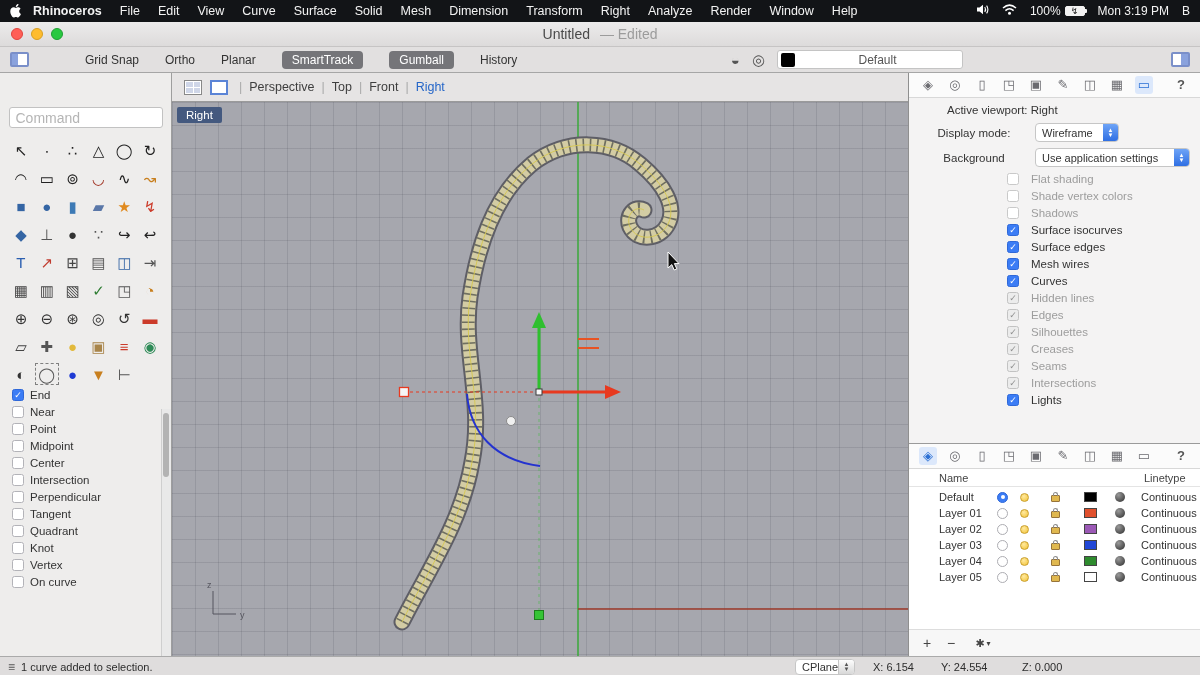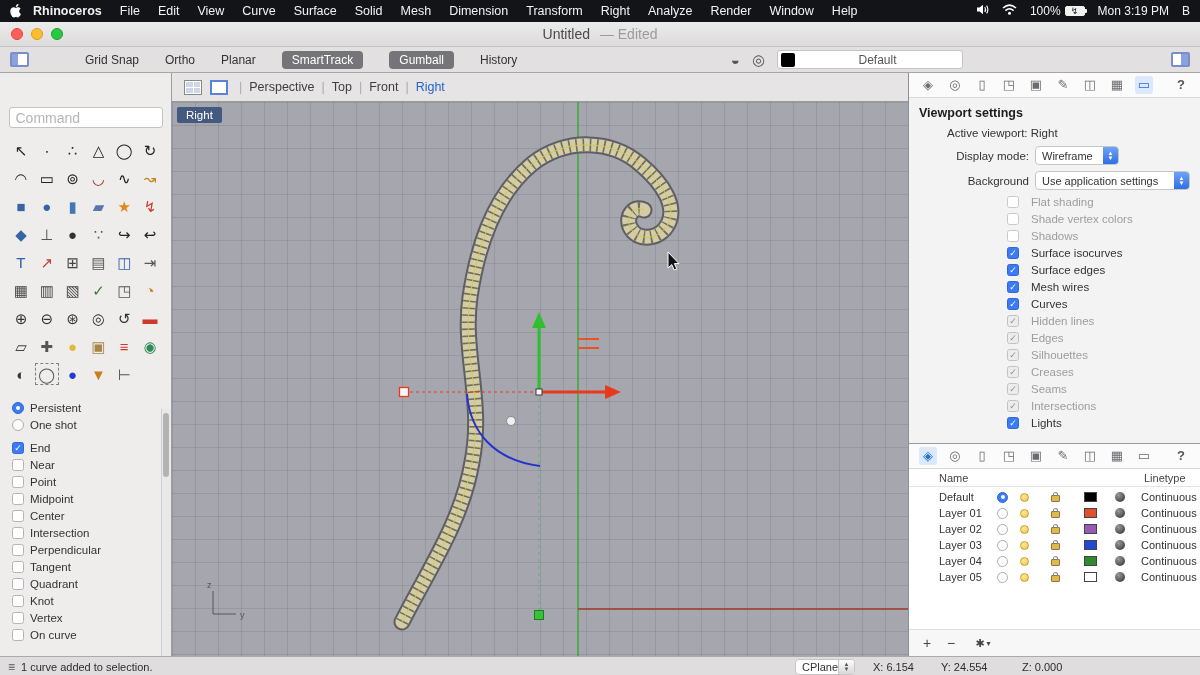--- a/index.html
+++ b/index.html
@@ -98,21 +98,21 @@
   .panel-icon-row{height:24px;background:#fbfbfb;border-bottom:1px solid #d8d8d8;display:flex;align-items:center;
                   padding:0 10px;gap:9px;flex:none;}
   .p-icon{font-size:13px;color:#6b6b70;width:18px;text-align:center;line-height:18px;}
   .p-icon.active{color:#2a6fd4;background:#dce8fb;border-radius:3px;}
   .p-icon.help{margin-left:auto;font-weight:bold;color:#555;}
   #vs-panel{height:371px;box-sizing:border-box;overflow:hidden;border-bottom:1px solid #9a9a9a;display:flex;flex-direction:column;}
   .vs-body{padding:6px 10px 0 10px;font-size:11.5px;color:#333;}
   .vs-body h3{margin:2px 0 7px;font-size:12.5px;color:#1d1d1d;font-weight:bold;}
   .vs-active{margin:0 0 7px 28px;}
   .vs-row{display:flex;align-items:center;margin-bottom:6px;}
-  .vs-row label{width:110px;text-align:right;padding-right:6px;flex:none;}
+  .vs-row label{width:110px;text-align:center;padding-right:6px;flex:none;}
   .dd{background:#fff;border:1px solid #c6c6c6;border-radius:4px;height:19px;display:inline-flex;align-items:center;
       font-size:11px;color:#333;overflow:hidden;box-sizing:border-box;}
   .dd .val{padding:0 6px;white-space:nowrap;overflow:hidden;flex:1;}
   .stepper{width:15px;height:100%;background:linear-gradient(#6ea4f7,#2f6fe3);color:#fff;display:flex;flex-direction:column;
            align-items:center;justify-content:center;font-size:6px;line-height:5px;margin-left:auto;flex:none;}
   .dd.gray .stepper{background:linear-gradient(#fdfdfd,#d8d8d8);color:#555;border-left:1px solid #c6c6c6;}
   .dd.w80{width:84px;}
   .dd.w160{width:160px;}
   #vs-options{margin-left:88px;}
   .vs-opt{display:flex;align-items:flex-start;gap:12px;height:17px;}
@@ -402,32 +402,20 @@
           <div class="tool-cell">
             <span class="glyph" style="color: rgb(31, 59, 212);">●</span>
           </div>
           <div class="tool-cell">
             <span class="glyph" style="color: rgb(200, 127, 30);">▼</span>
           </div>
           <div class="tool-cell">
             <span class="glyph" style="color: rgb(85, 85, 85);">⊢</span>
           </div>
         </div>
-      <div id="osnap-modes">
-          <div class="os-row">
-            <span class="radio sel">
-              <i class="dot"></i>
-            </span>
-            <span class="os-label">Persistent</span>
-          </div>
-          <div class="os-row">
-            <span class="radio"></span>
-            <span class="os-label">One shot</span>
-          </div>
-        </div>
       <div id="osnap-list">
           <div class="os-row">
             <span class="cb checked">✓</span>
             <span class="os-label">End</span>
           </div>
           <div class="os-row">
             <span class="cb"></span>
             <span class="os-label">Near</span>
           </div>
           <div class="os-row">
@@ -551,21 +539,20 @@
             <span class="p-icon">▯</span>
             <span class="p-icon">◳</span>
             <span class="p-icon">▣</span>
             <span class="p-icon">✎</span>
             <span class="p-icon">◫</span>
             <span class="p-icon">▦</span>
             <span class="p-icon active">▭</span>
             <span class="p-icon help">?</span>
           </div>
         <div class="vs-body">
-          <h3>Viewport settings</h3>
           <div class="vs-active">
             <span>Active viewport:</span>
             <span>Right</span>
           </div>
           <div class="vs-row">
             <label>Display mode:</label>
             <div class="dd w80">
               <span class="val">Wireframe</span>
               <span class="stepper">
                   <span>▲</span>

